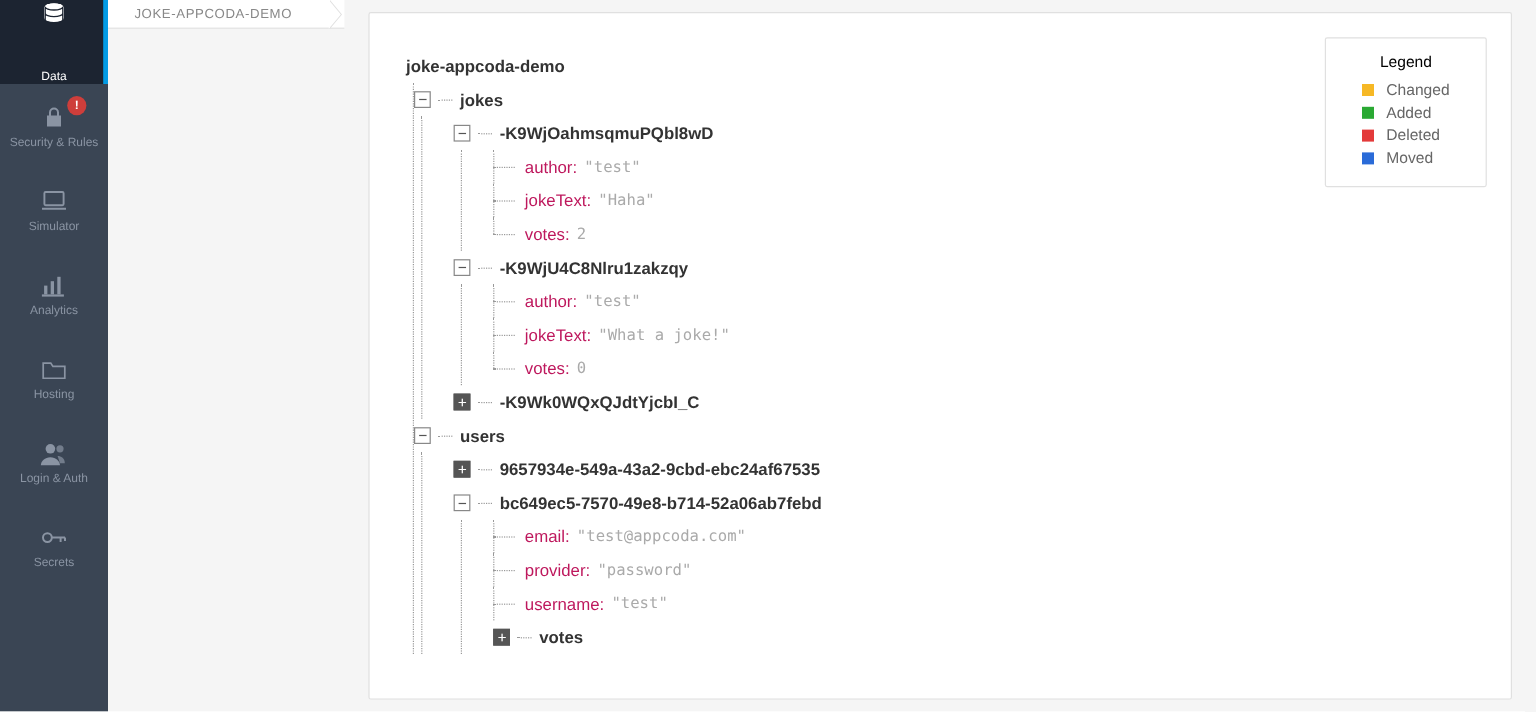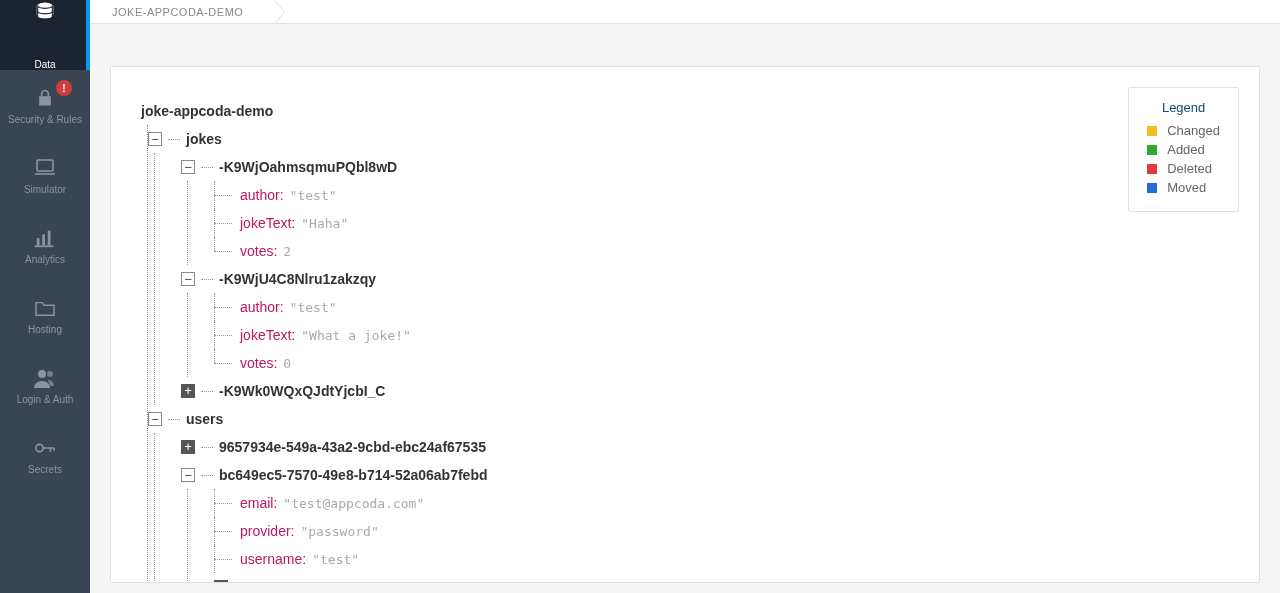--- a/index.html
+++ b/index.html
@@ -66,23 +66,22 @@
   font-size: 10px;
   display: flex;
   align-items: center;
   justify-content: center;
   font-weight: bold;
 }
 .main {
   flex: 1;
   background: #f5f5f5;
   display: flex;
-  flex-direction: column;
+  flex-direction: row;
   overflow: hidden;
-  gap: 32px;
 }
 .breadcrumb {
   height: 24px;
   display: flex;
   align-items: center;
   padding-left: 22px;
   background: #fff;
   border-bottom: 1px solid #e0e0e0;
 }
 .breadcrumb-item {
@@ -142,28 +141,28 @@
   top: 20px;
   right: 20px;
   border: 1px solid #e0e0e0;
   border-radius: 2px;
   padding: 12px 18px;
   background: #fff;
   font-size: 13px;
 }
 .legend-title {
   text-align: center;
-  color: #0c4a6e;
+  color: #000000;
   margin-bottom: 8px;
   font-weight: 500;
 }
 .legend-row {
   display: flex;
   align-items: center;
-  margin: 4px 0;
+  margin: 4px 12px;
   color: #666;
 }
 .legend-swatch {
   width: 10px;
   height: 10px;
   margin-right: 10px;
 }
 .tree {
   font-size: 14px;
   color: #333;

